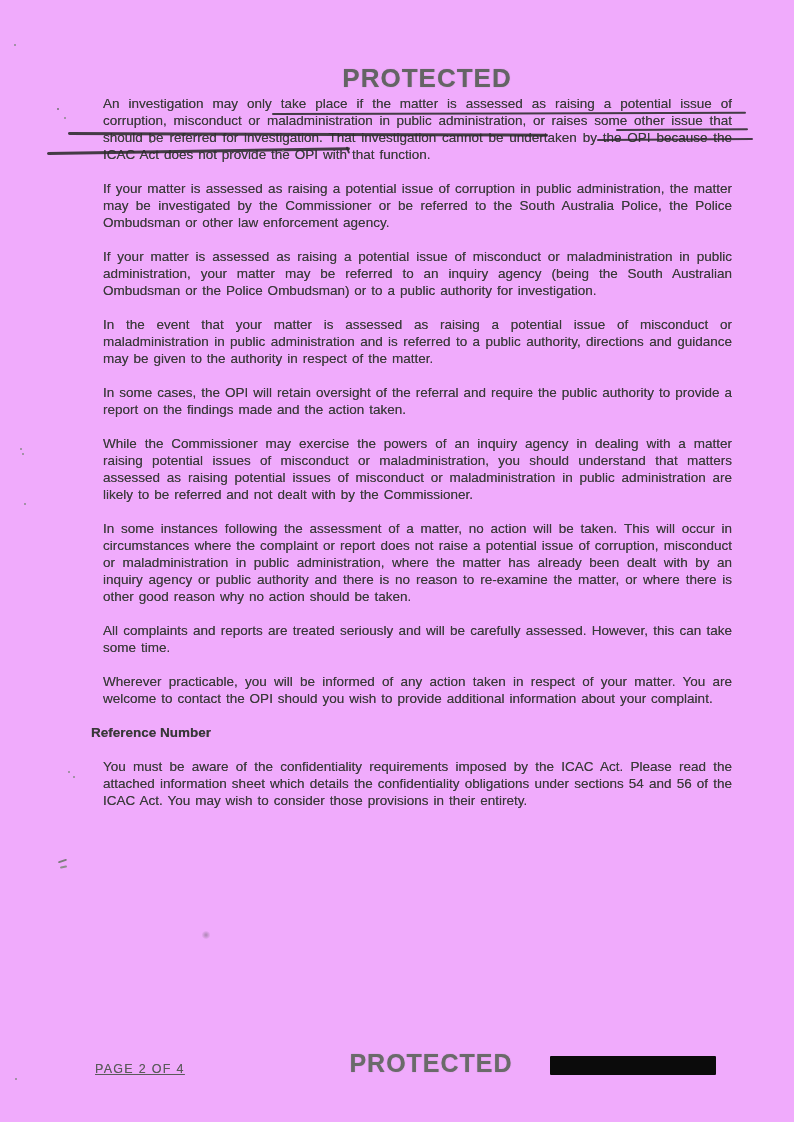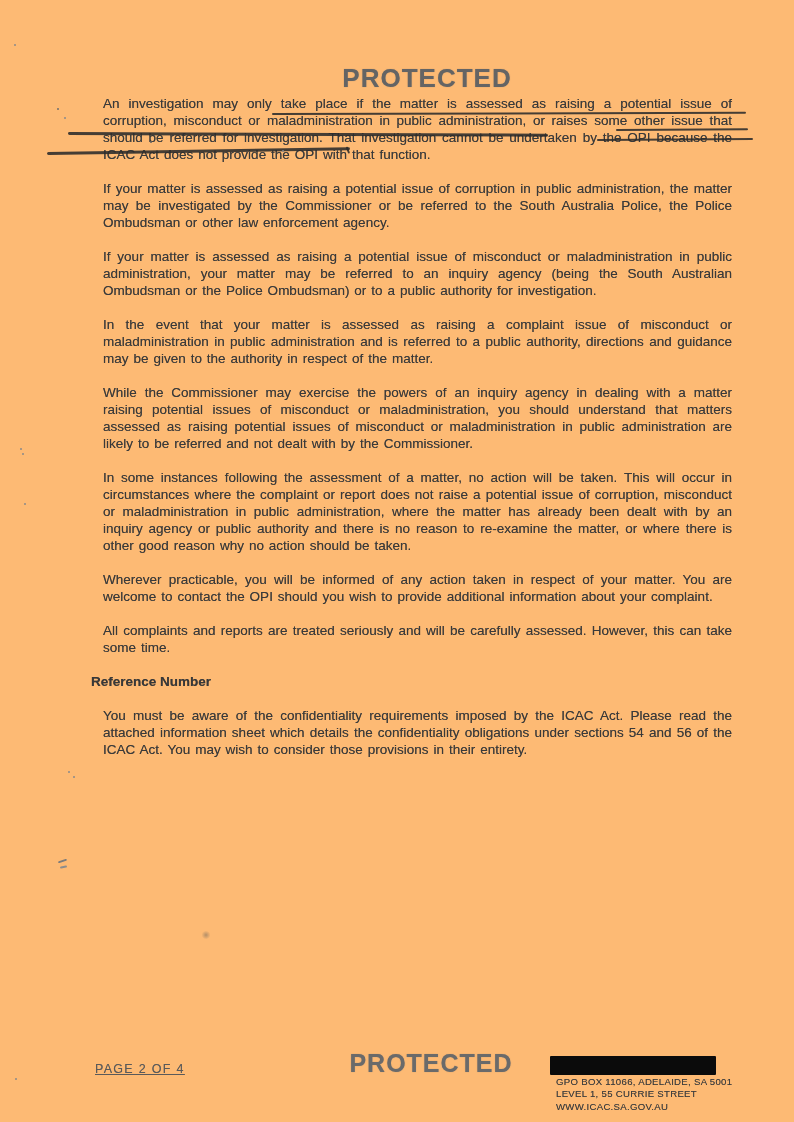--- a/index.html
+++ b/index.html
@@ -1,20 +1,20 @@
 <!DOCTYPE html>
 <html><head>
 <meta charset="utf-8">
 <style>
   html,body{margin:0;padding:0;background:#e8e8e8;}
   .page{
     position:relative;
     width:794px;height:1122px;
     margin:0 auto;
-    background:#fdba74;
+    background:#f0abfc;
     overflow:hidden;
     font-family:"Liberation Sans","DejaVu Sans",sans-serif;
     color:#3a3a3a;
   }
   
   .header-stamp{
     position:absolute;top:63px;left:0;right:0;
     text-align:center;
     transform:translateX(30px);
     font-size:26px;font-weight:bold;
@@ -100,25 +100,26 @@
 
   <div class="content">
     <p class="p1">
       <span class="ln">An investigation may only take place if the matter is assessed as raising a potential issue of</span>
       <span class="ln">corruption, misconduct or maladministration in public administration, or raises some other issue</span>
       <span class="ln">that should be referred for investigation.  That investigation cannot be undertaken by the OPI</span>
       <span class="ln last">because the ICAC Act does not provide the OPI with that function.</span>
     </p>
     <p>If your matter is assessed as raising a potential issue of corruption in public administration, the matter may be investigated by the Commissioner or be referred to the South Australia Police, the Police Ombudsman or other law enforcement agency.</p>
     <p>If your matter is assessed as raising a potential issue of misconduct or maladministration in public administration, your matter may be referred to an inquiry agency (being the South Australian Ombudsman or the Police Ombudsman) or to a public authority for investigation.</p>
-    <p>In the event that your matter is assessed as raising a complaint issue of misconduct or maladministration in public administration and is referred to a public authority, directions and guidance may be given to the authority in respect of the matter.</p>
+    <p>In the event that your matter is assessed as raising a potential issue of misconduct or maladministration in public administration and is referred to a public authority, directions and guidance may be given to the authority in respect of the matter.</p>
+    <p>In some cases, the OPI will retain oversight of the referral and require the public authority to provide a report on the findings made and the action taken.</p>
     <p>While the Commissioner may exercise the powers of an inquiry agency in dealing with a matter raising potential issues of misconduct or maladministration, you should understand that matters assessed as raising potential issues of misconduct or maladministration in public administration are likely to be referred and not dealt with by the Commissioner.</p>
     <p>In some instances following the assessment of a matter, no action will be taken.  This will occur in circumstances where the complaint or report does not raise a potential issue of corruption, misconduct or maladministration in public administration, where the matter has already been dealt with by an inquiry agency or public authority and there is no reason to re-examine the matter, or where there is other good reason why no action should be taken.</p>
+    <p>All complaints and reports are treated seriously and will be carefully assessed.  However, this can take some time.</p>
     <p>Wherever practicable, you will be informed of any action taken in respect of your matter.  You are welcome to contact the OPI should you wish to provide additional information about your complaint.</p>
-    <p>All complaints and reports are treated seriously and will be carefully assessed.  However, this can take some time.</p>
 
     <h3>Reference Number</h3>
 
     <p>You must be aware of the confidentiality requirements imposed by the ICAC Act.  Please read the attached information sheet which details the confidentiality obligations under sections 54 and 56 of the ICAC Act.  You may wish to consider those provisions in their entirety.</p>
   </div>
 
   <div class="pen s1"></div>
   <div class="pen s2"></div>
   <div class="pen s3"></div>
   <div class="pen s4"></div>
@@ -137,19 +138,14 @@
   <div class="dot d10"></div>
   <div class="dot d11"></div>
   <div class="dot d12"></div>
   <div class="squiggle"></div>
   <div class="squiggle2"></div>
   <div class="smudge"></div>
 
   <div class="page-label">PAGE 2 OF 4</div>
   <div class="footer-stamp">PROTECTED</div>
   <div class="redaction"></div>
-  <div class="address">
-    <div>GPO BOX 11066, ADELAIDE, SA 5001</div>
-    <div>LEVEL 1, 55 CURRIE STREET</div>
-    <div>WWW.ICAC.SA.GOV.AU</div>
-  </div>
 
 </div>
 
 </body></html>

